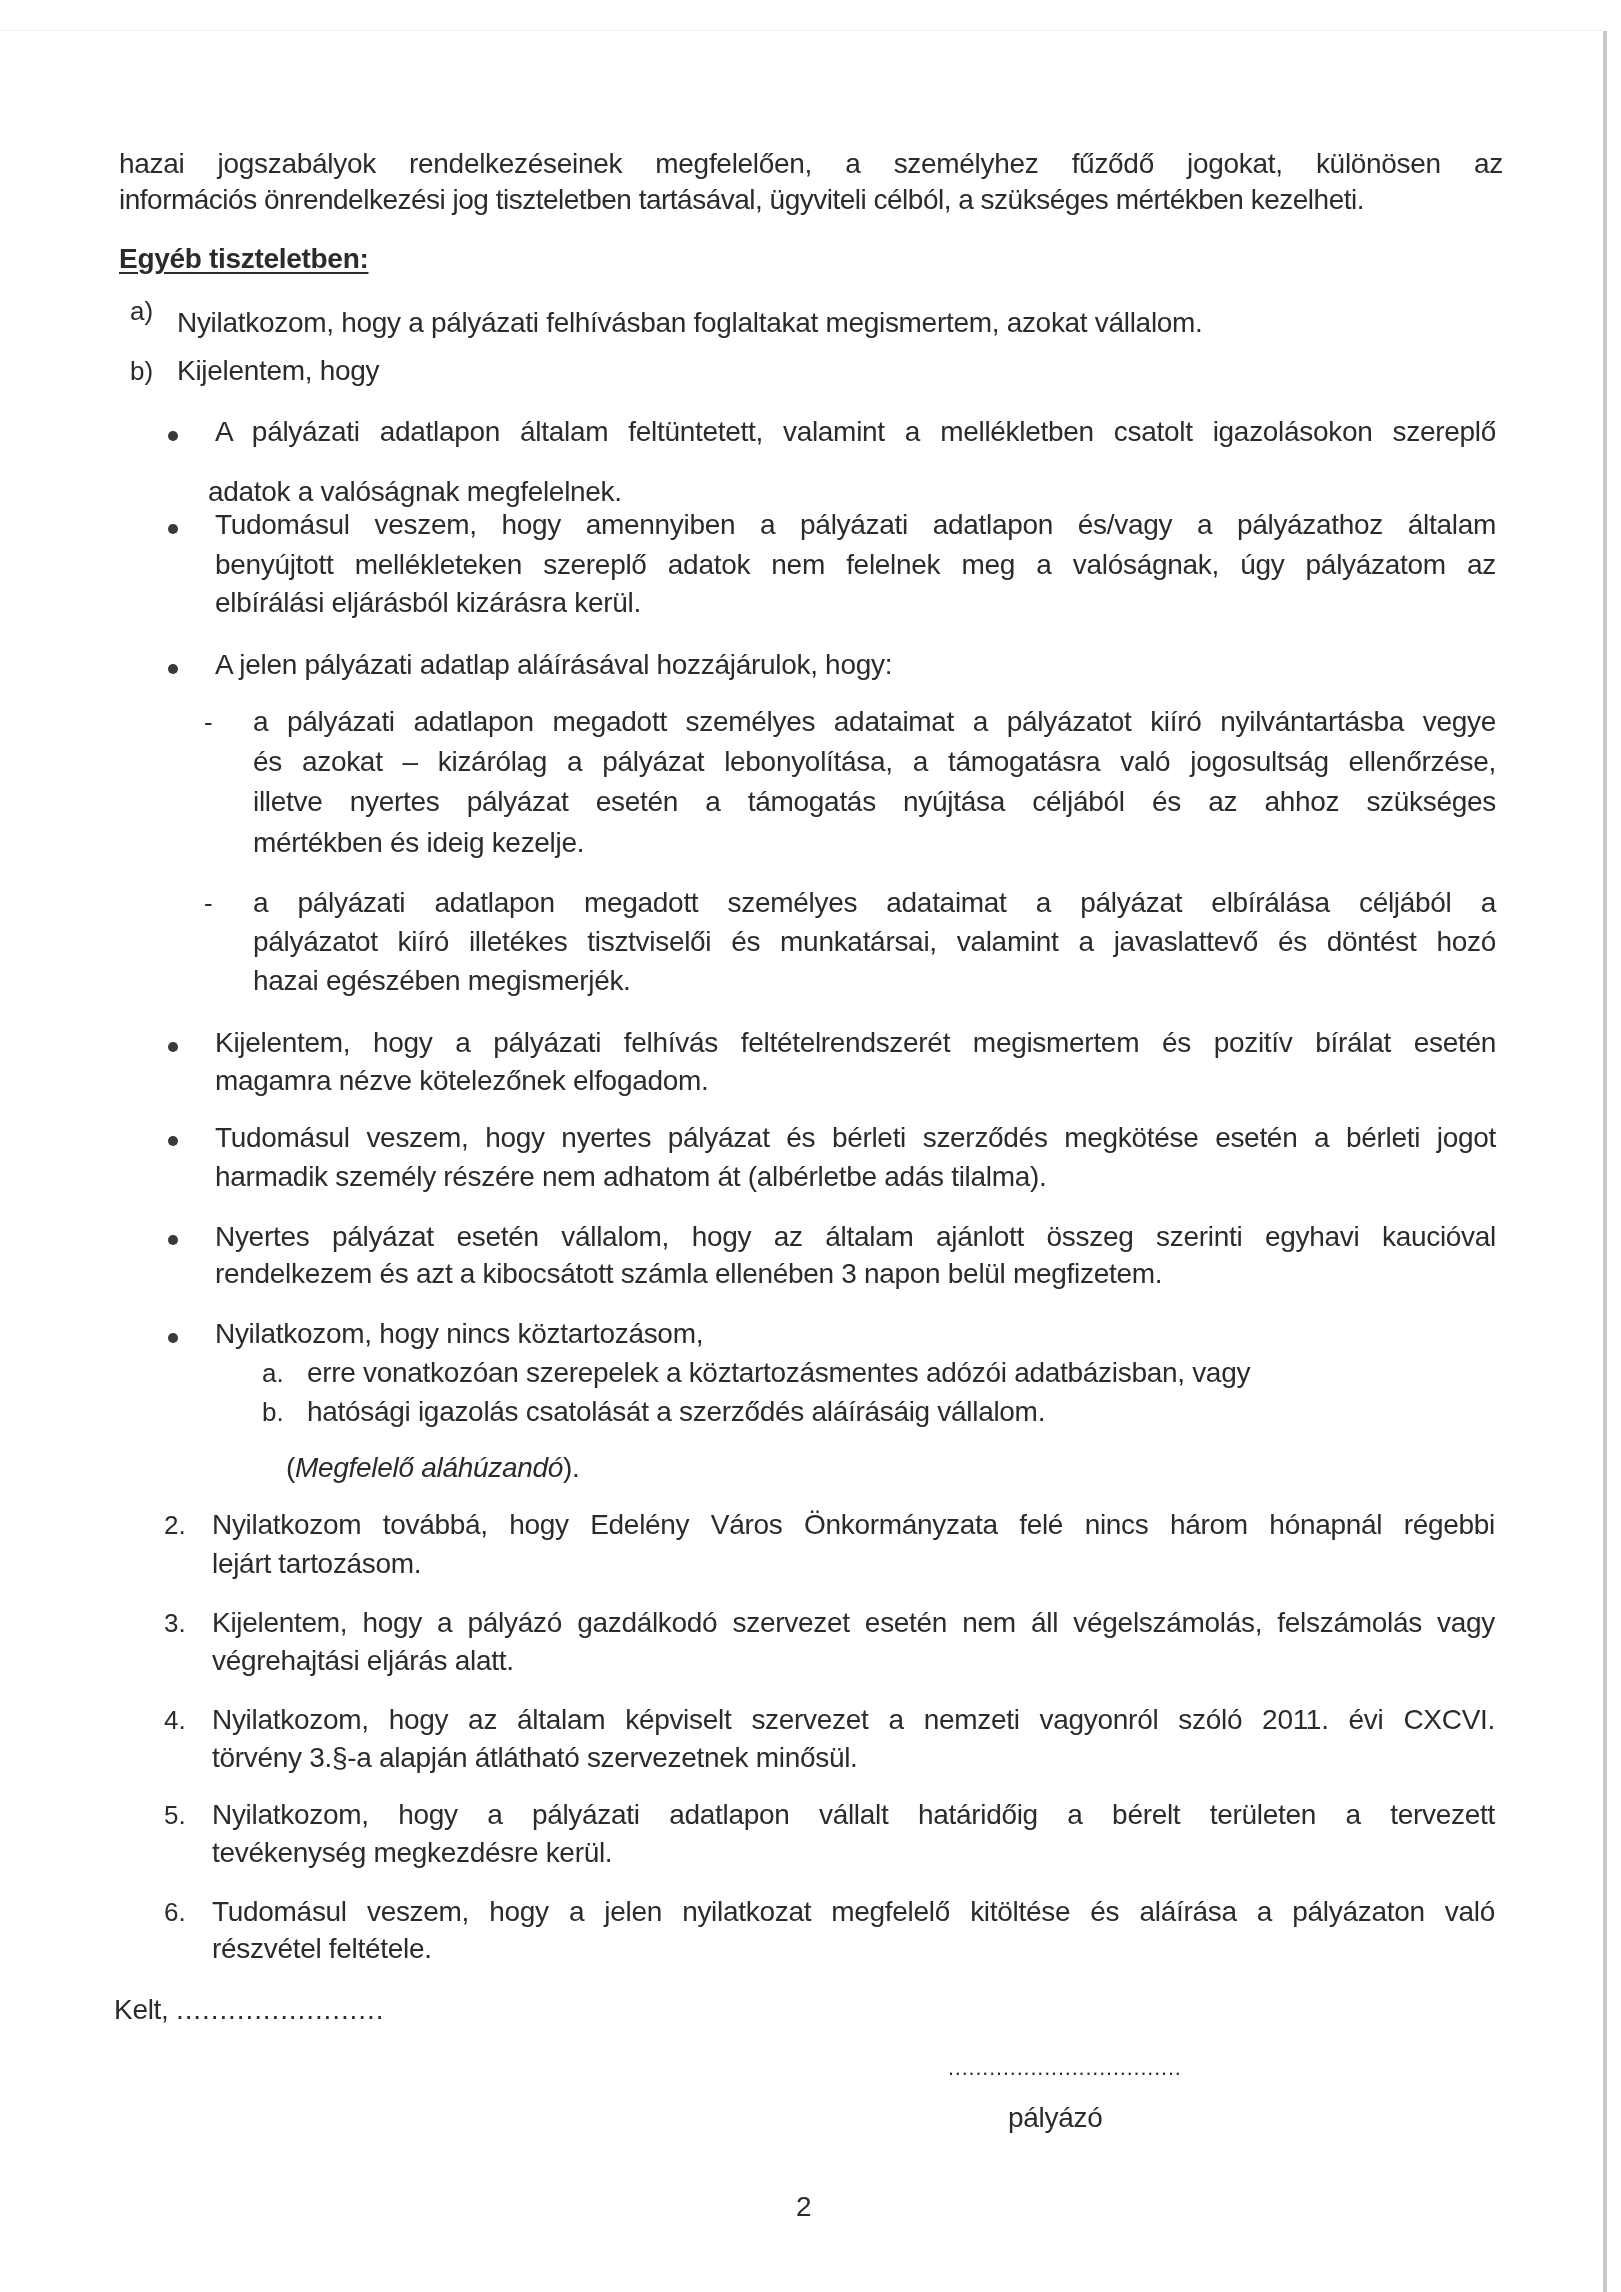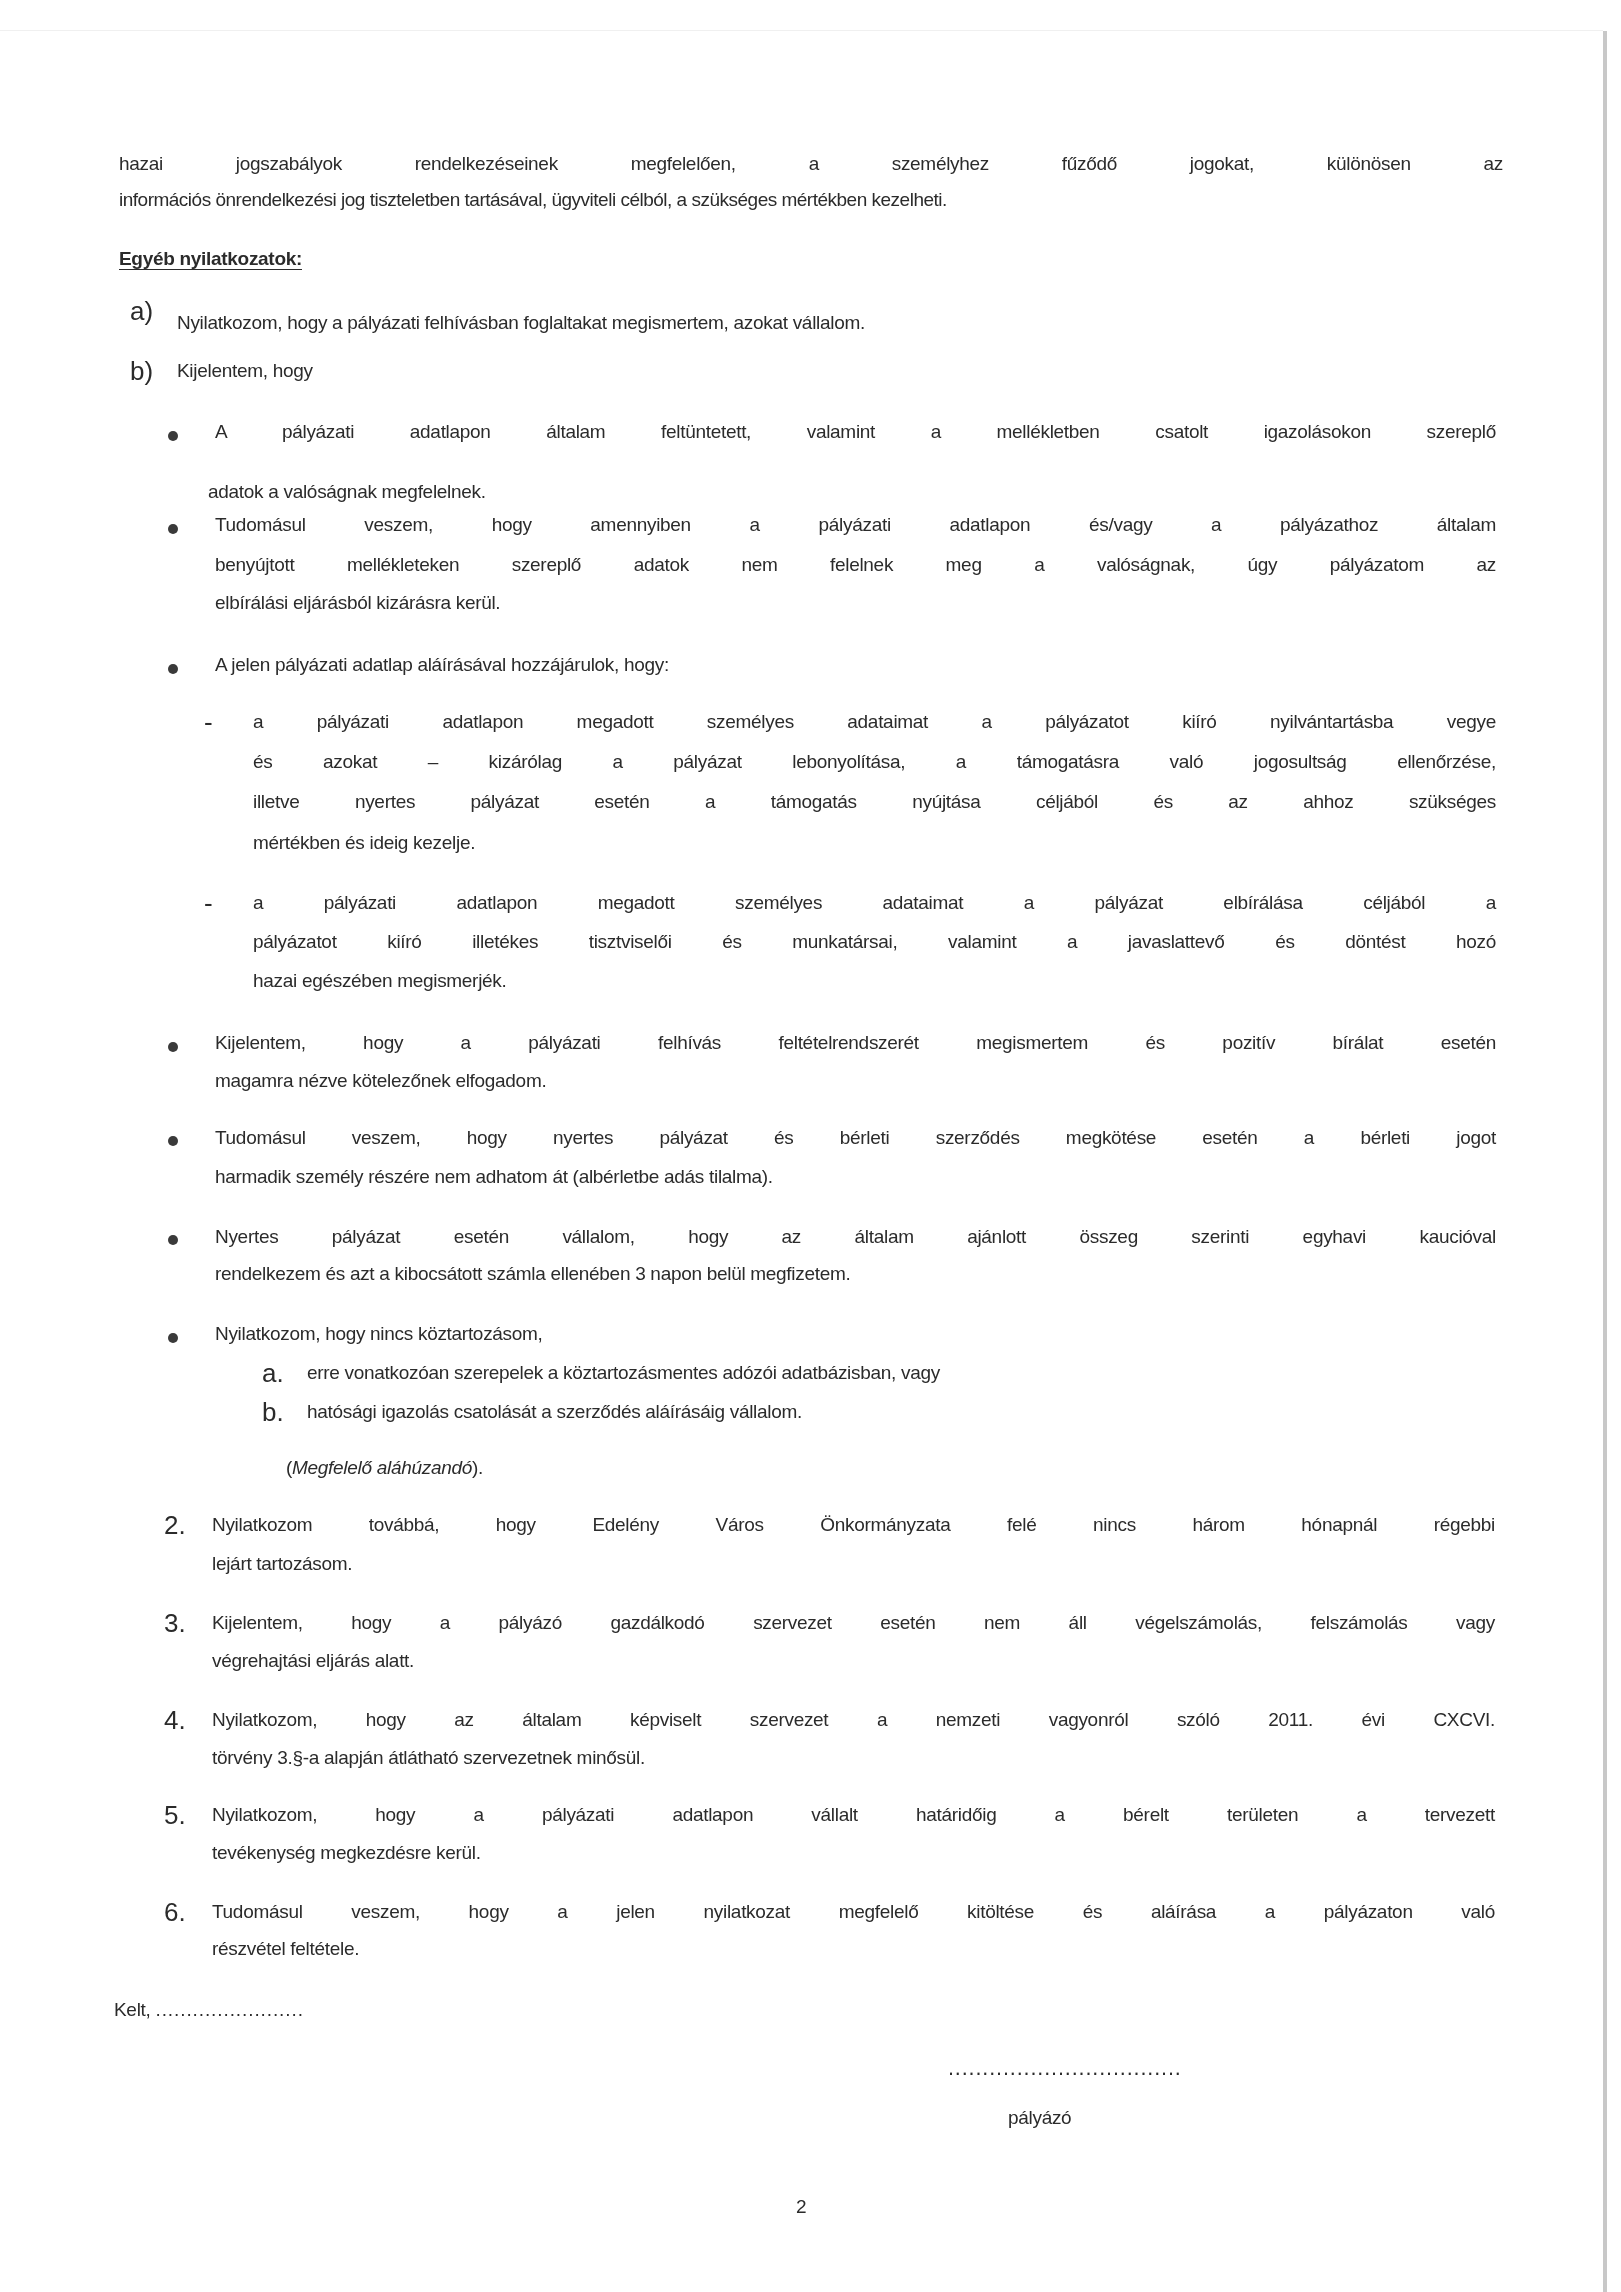--- a/index.html
+++ b/index.html
@@ -1,37 +1,37 @@
 <!DOCTYPE html>
 <html style="font-size:14.3px"><head>
 <meta charset="utf-8">
 <style>
   html, body { margin: 0; padding: 0; background: #ffffff; }
   body { width: 1622px; height: 2293px; position: relative; overflow: hidden;
          font-family: "Liberation Sans", "DejaVu Sans", sans-serif; color: #2b2b2b; }
   .topline { position: absolute; left: 0; top: 29.6px; width: 1603px; height: 1.8px; background: #f0f0f0; }
   .rightline { position: absolute; left: 1603px; top: 31px; width: 3.6px; height: 2261px; background: #c8c8c8; }
-  .ln { position: absolute; font-size: 19px; line-height: 30px; white-space: nowrap; letter-spacing: -0.3px; }
+  .ln { position: absolute; font-size: 28px; line-height: 30px; white-space: nowrap; letter-spacing: -0.3px; }
   .j { text-align: justify; text-align-last: justify; white-space: normal; }
   .marker { position: absolute; font-size: 26px; line-height: 30px; }
   .dot { position: absolute; width: 9.9px; height: 9.9px; border-radius: 50%; background: #3a3a3a; }
   .heading { font-weight: bold; text-decoration: underline; text-underline-offset: 3.6px; }
   .it { font-style: italic; }
   .dots { letter-spacing: 0.9px; }
 </style>
 </head>
 <body>
 
 <div class="topline"></div>
 <div class="rightline"></div>
 
 <div class="ln j" style="left:119px; top:149px; width:1384px;">hazai jogszabályok rendelkezéseinek megfelelően, a személyhez fűződő jogokat, különösen az</div>
 <div class="ln" style="left:119px; top:185px; width:1384px; letter-spacing:-0.5px;">információs önrendelkezési jog tiszteletben tartásával, ügyviteli célból, a szükséges mértékben kezelheti.</div>
 
-<div class="ln heading" style="left:119px; top:244px;">Egyéb nyilatkozatok:</div>
+<div class="ln heading" style="left:119px; top:244px;">Egyéb tiszteletben:</div>
 
 <div class="marker" style="left:130px; top:296px;">a)</div>
 <div class="ln" style="left:177px; top:296px;margin-top:12px;">Nyilatkozom, hogy a pályázati felhívásban foglaltakat megismertem, azokat vállalom.</div>
 <div class="marker" style="left:130px; top:356px;">b)</div>
 <div class="ln" style="left:177px; top:356px;">Kijelentem, hogy</div>
 
 <div class="dot" style="left:168px; top:431px;"></div>
 <div class="ln j" style="left:215px; top:417px; width:1281px;">A pályázati adatlapon általam feltüntetett, valamint a mellékletben csatolt igazolásokon szereplő</div>
 <div class="ln" style="left:208px; top:453px;margin-top:24px;">adatok a valóságnak megfelelnek.</div>
 

